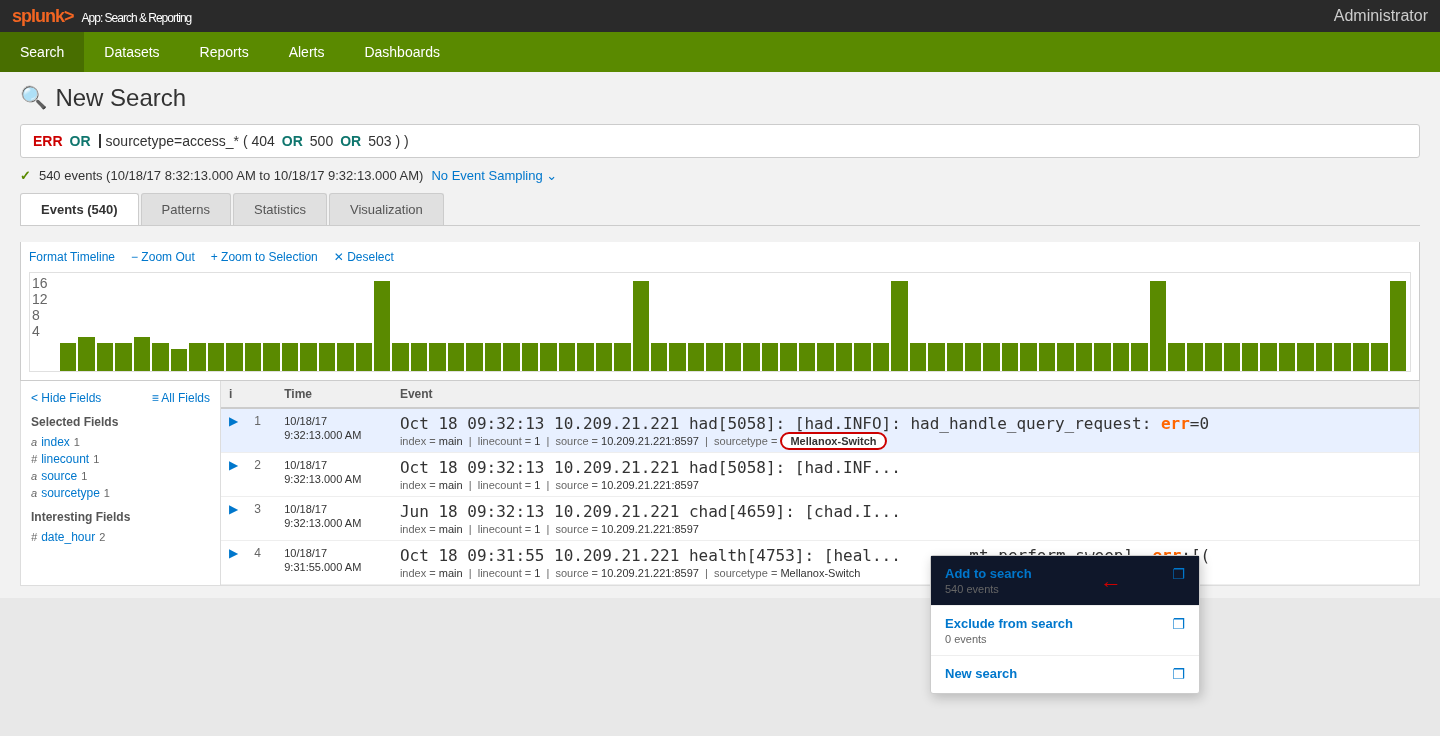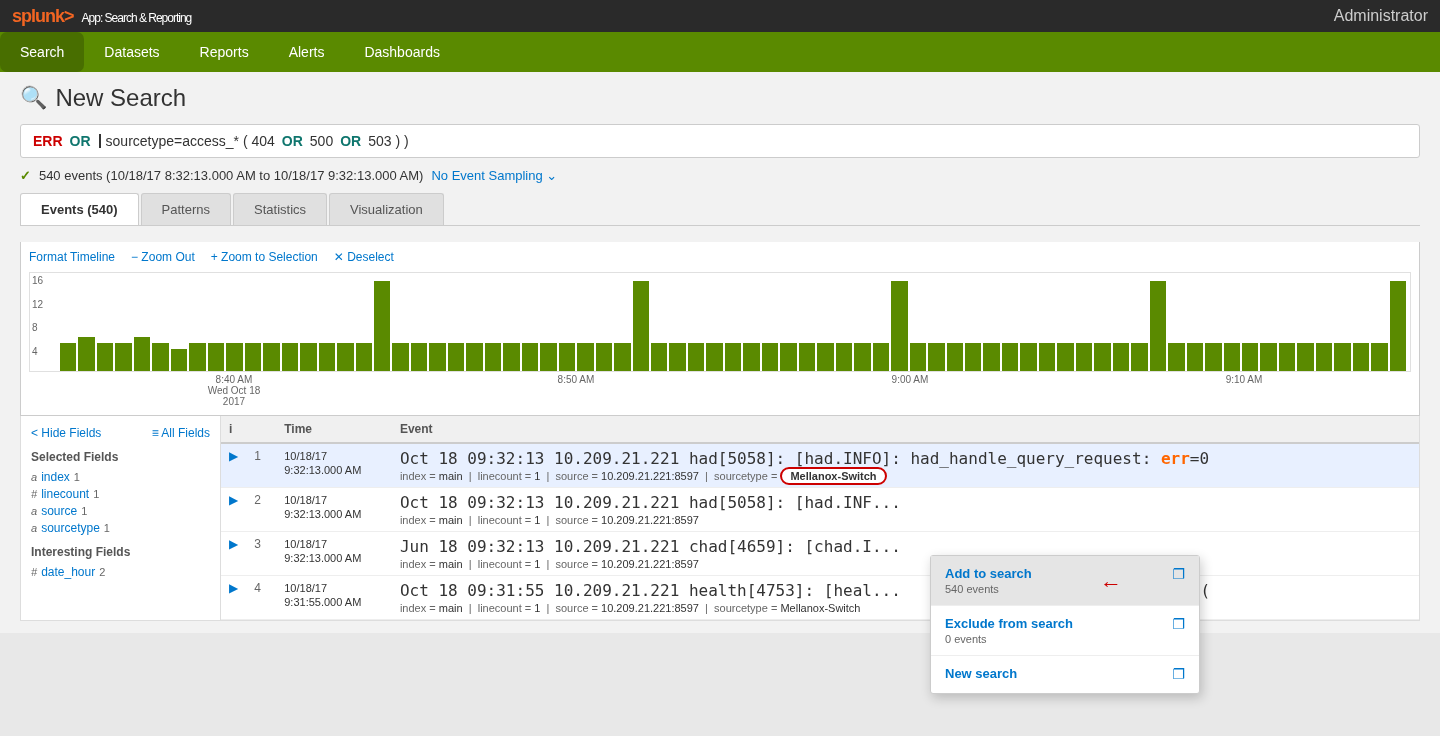--- a/index.html
+++ b/index.html
@@ -28,21 +28,21 @@
     }
     .nav-item {
       color: #fff;
       padding: 0 20px;
       display: flex;
       align-items: center;
       cursor: pointer;
       font-size: 14px;
       text-decoration: none;
     }
-    .nav-item.active { background: rgba(0,0,0,0.2); border-radius: 7px; }
+    .nav-item.active { background: rgba(0,0,0,0.2); }
 
     
     .page-content { background: #f2f2f2; padding: 12px 20px; }
 
     .page-title {
       display: flex;
       align-items: center;
       gap: 8px;
       font-size: 24px;
       font-weight: normal;
@@ -130,23 +130,23 @@
       overflow: hidden;
     }
     .y-axis {
       position: absolute;
       left: 0;
       top: 0;
       bottom: 0;
       width: 28px;
       display: flex;
       flex-direction: column;
-      justify-content: space-between;
+      justify-content: flex-start;
       padding: 2px 4px 2px 2px;
-      font-size: 10px;
+      font-size: 14px;
       color: #666;
     }
     .chart-bars {
       display: flex;
       align-items: flex-end;
       gap: 2px;
       flex: 1;
       height: 90px;
     }
     .bar {
@@ -254,21 +254,21 @@
     }
     .context-menu-item {
       padding: 10px 14px;
       display: flex;
       align-items: flex-start;
       justify-content: space-between;
       cursor: pointer;
       border-bottom: 1px solid #eee;
     }
     .context-menu-item:last-child { border-bottom: none; }
-    .context-menu-item.highlighted-item { background: #e5e5e5; }
+    .context-menu-item.highlighted-item { background: #0f172a; }
     .menu-item-text {}
     .menu-item-label { color: #0077cc; font-size: 13px; font-weight: bold; margin-bottom: 2px; }
     .menu-item-count { color: #666; font-size: 11px; }
     .menu-ext-icon { color: #0077cc; font-size: 14px; margin-left: 8px; }
 
     
     .red-arrow {
       position: absolute;
       top: 568px;
       left: 1100px;
@@ -417,36 +417,20 @@
             <div class="bar" style="height: 31.25%;"></div>
             <div class="bar" style="height: 31.25%;"></div>
             <div class="bar" style="height: 31.25%;"></div>
             <div class="bar" style="height: 31.25%;"></div>
             <div class="bar" style="height: 31.25%;"></div>
             <div class="bar" style="height: 31.25%;"></div>
             <div class="bar" style="height: 31.25%;"></div>
             <div class="bar" style="height: 31.25%;"></div>
             <div class="bar" style="height: 100%;"></div>
           </div>
-      </div>
-      <div class="x-axis">
-        <div class="x-label">
-          <div>8:40 AM</div>
-          <div>Wed Oct 18</div>
-          <div>2017</div>
-        </div>
-        <div class="x-label">
-          <div>8:50 AM</div>
-        </div>
-        <div class="x-label">
-          <div>9:00 AM</div>
-        </div>
-        <div class="x-label">
-          <div>9:10 AM</div>
-        </div>
       </div>
     </div>
 
   </div>
 
   <div class="main-area">
 
     <div class="sidebar">
       <div class="sidebar-header">
         <span class="hide-fields">&lt; Hide Fields</span>

